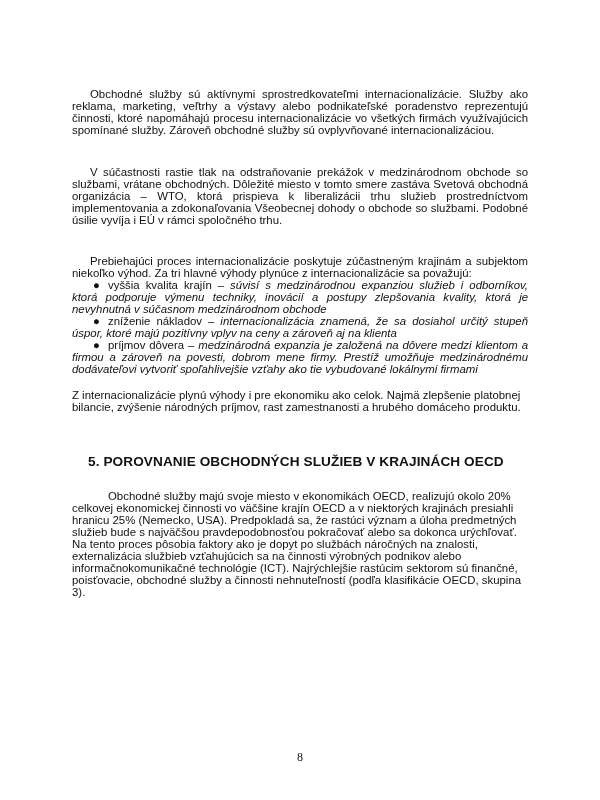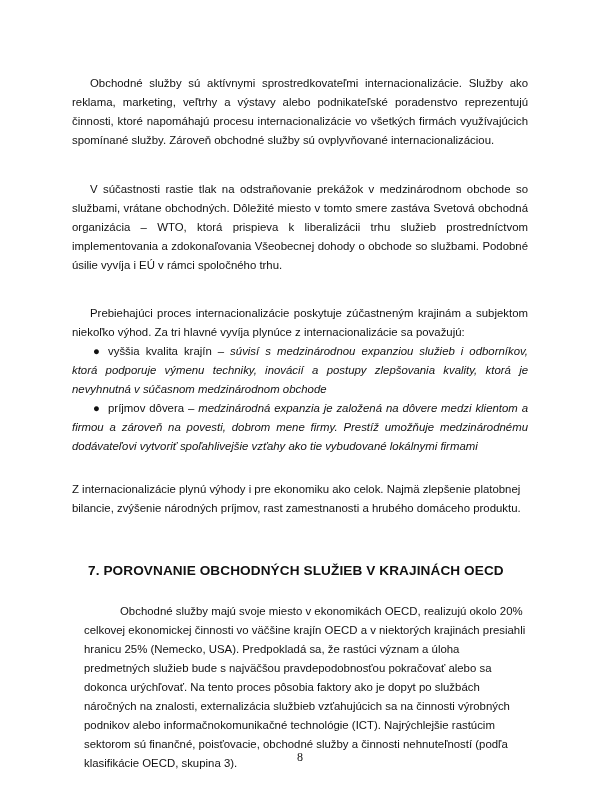--- a/index.html
+++ b/index.html
@@ -1,53 +1,56 @@
 <!DOCTYPE html>
 <html><head>
 <meta charset="utf-8">
 <style>
   html, body { margin: 0; padding: 0; background: #ffffff; }
   body { width: 600px; height: 800px; position: relative; overflow: hidden;
          font-family: "Liberation Sans", sans-serif; color: #111; }
-  .page { position: absolute; left: 72px; top: 74px; width: 456px; font-size: 11.4px; line-height: 19px; }
+  .page { position: absolute; left: 72px; top: 88px; width: 456px; font-size: 11.4px; line-height: 12px; }
   p { margin: 0; }
   .just { text-align: justify; }
   .indent { text-indent: 18px; }
   .gap1 { margin-top: 30px; }
   .heading-u { font-weight: bold; text-decoration: underline; margin-top: 29px; }
   .gap-after-heading { margin-top: 29px; }
   .bullet { text-align: justify; }
   .bullet .dot { display: inline-block; width: 36px; text-align: right; padding-right: 8px; box-sizing: border-box; }
   .bullet .lead { }
   .bullet .desc { font-style: italic; }
-  .para-econ { margin-top: 24px; }
+  .para-econ { margin-top: 14px; }
   .section-title { font-weight: bold; font-size: 13.6px; letter-spacing: 0.1px; margin-top: 43px; padding-left: 16px; }
-  .oecd { margin-top: 22px; text-indent: 36px; margin-left: 12px; }
+  .oecd { margin-top: 22px; text-indent: 36px; }
   .page-num { position: absolute; top: 750px; left: 0; width: 600px; text-align: center;
               font-family: "Liberation Serif", serif; font-size: 12px; }
 </style>
 </head>
 <body>
 
 <div class="page">
   <p class="just indent">Obchodné služby sú aktívnymi sprostredkovateľmi internacionalizácie. Služby ako reklama, marketing, veľtrhy a výstavy alebo podnikateľské poradenstvo reprezentujú činnosti, ktoré napomáhajú procesu internacionalizácie vo všetkých firmách využívajúcich spomínané služby. Zároveň obchodné služby sú ovplyvňované internacionalizáciou.</p>
   <p class="just indent gap1">V súčastnosti rastie tlak na odstraňovanie prekážok v medzinárodnom obchode so službami, vrátane obchodných. Dôležité miesto v tomto smere zastáva Svetová obchodná organizácia – WTO, ktorá prispieva k liberalizácii trhu služieb prostredníctvom implementovania a zdokonaľovania Všeobecnej dohody o obchode so službami. Podobné úsilie vyvíja i EÚ v rámci spoločného trhu.</p>
 
 
-  <p class="just indent gap-after-heading">Prebiehajúci proces internacionalizácie poskytuje zúčastneným krajinám a subjektom niekoľko výhod. Za tri hlavné vyvíja plynúce z internacionalizácie sa považujú:</p>
+  <p class="just indent gap-after-heading">Prebiehajúci proces internacionalizácie poskytuje zúčastneným krajinám a subjektom niekoľko výhod. Za tri hlavné výhody plynúce z internacionalizácie sa považujú:</p>
 
   <div>
     <p class="bullet">
       <span class="dot">●</span><span class="lead">vyššia kvalita krajín – </span><span class="desc">súvisí s medzinárodnou expanziou služieb i odborníkov, ktorá podporuje výmenu techniky, inovácií a postupy zlepšovania kvality, ktorá je nevyhnutná v súčasnom medzinárodnom obchode</span>
+    </p>
+    <p class="bullet">
+      <span class="dot">●</span><span class="lead">zníženie nákladov – </span><span class="desc">internacionalizácia znamená, že sa dosiahol určitý stupeň úspor, ktoré majú pozitívny vplyv na ceny a zároveň aj na klienta</span>
     </p>
     <p class="bullet">
       <span class="dot">●</span><span class="lead">príjmov dôvera – </span><span class="desc">medzinárodná expanzia je založená na dôvere medzi klientom a firmou a zároveň na povesti, dobrom mene firmy. Prestíž umožňuje medzinárodnému dodávateľovi vytvoriť spoľahlivejšie vzťahy ako tie vybudované lokálnymi firmami</span>
     </p>
   </div>
 
   <p class="para-econ">Z internacionalizácie plynú výhody i pre ekonomiku ako celok. Najmä zlepšenie platobnej bilancie, zvýšenie národných príjmov, rast zamestnanosti a hrubého domáceho produktu.</p>
 
-  <p class="section-title">7. POROVNANIE OBCHODNÝCH SLUŽIEB V KRAJINÁCH OECD</p>
+  <p class="section-title">5. POROVNANIE OBCHODNÝCH SLUŽIEB V KRAJINÁCH OECD</p>
 
   <p class="oecd">Obchodné služby majú svoje miesto v ekonomikách OECD, realizujú okolo 20% celkovej ekonomickej činnosti vo väčšine krajín OECD a v niektorých krajinách presiahli hranicu 25% (Nemecko, USA). Predpokladá sa, že rastúci význam a úloha predmetných služieb bude s najväčšou pravdepodobnosťou pokračovať alebo sa dokonca urýchľovať. Na tento proces pôsobia faktory ako je dopyt po službách náročných na znalosti, externalizácia službieb vzťahujúcich sa na činnosti výrobných podnikov alebo informačnokomunikačné technológie (ICT). Najrýchlejšie rastúcim sektorom sú finančné, poisťovacie, obchodné služby a činnosti nehnuteľností (podľa klasifikácie OECD, skupina 3).</p>
 </div>
 
 <div class="page-num">8</div>
 
 </body></html>

